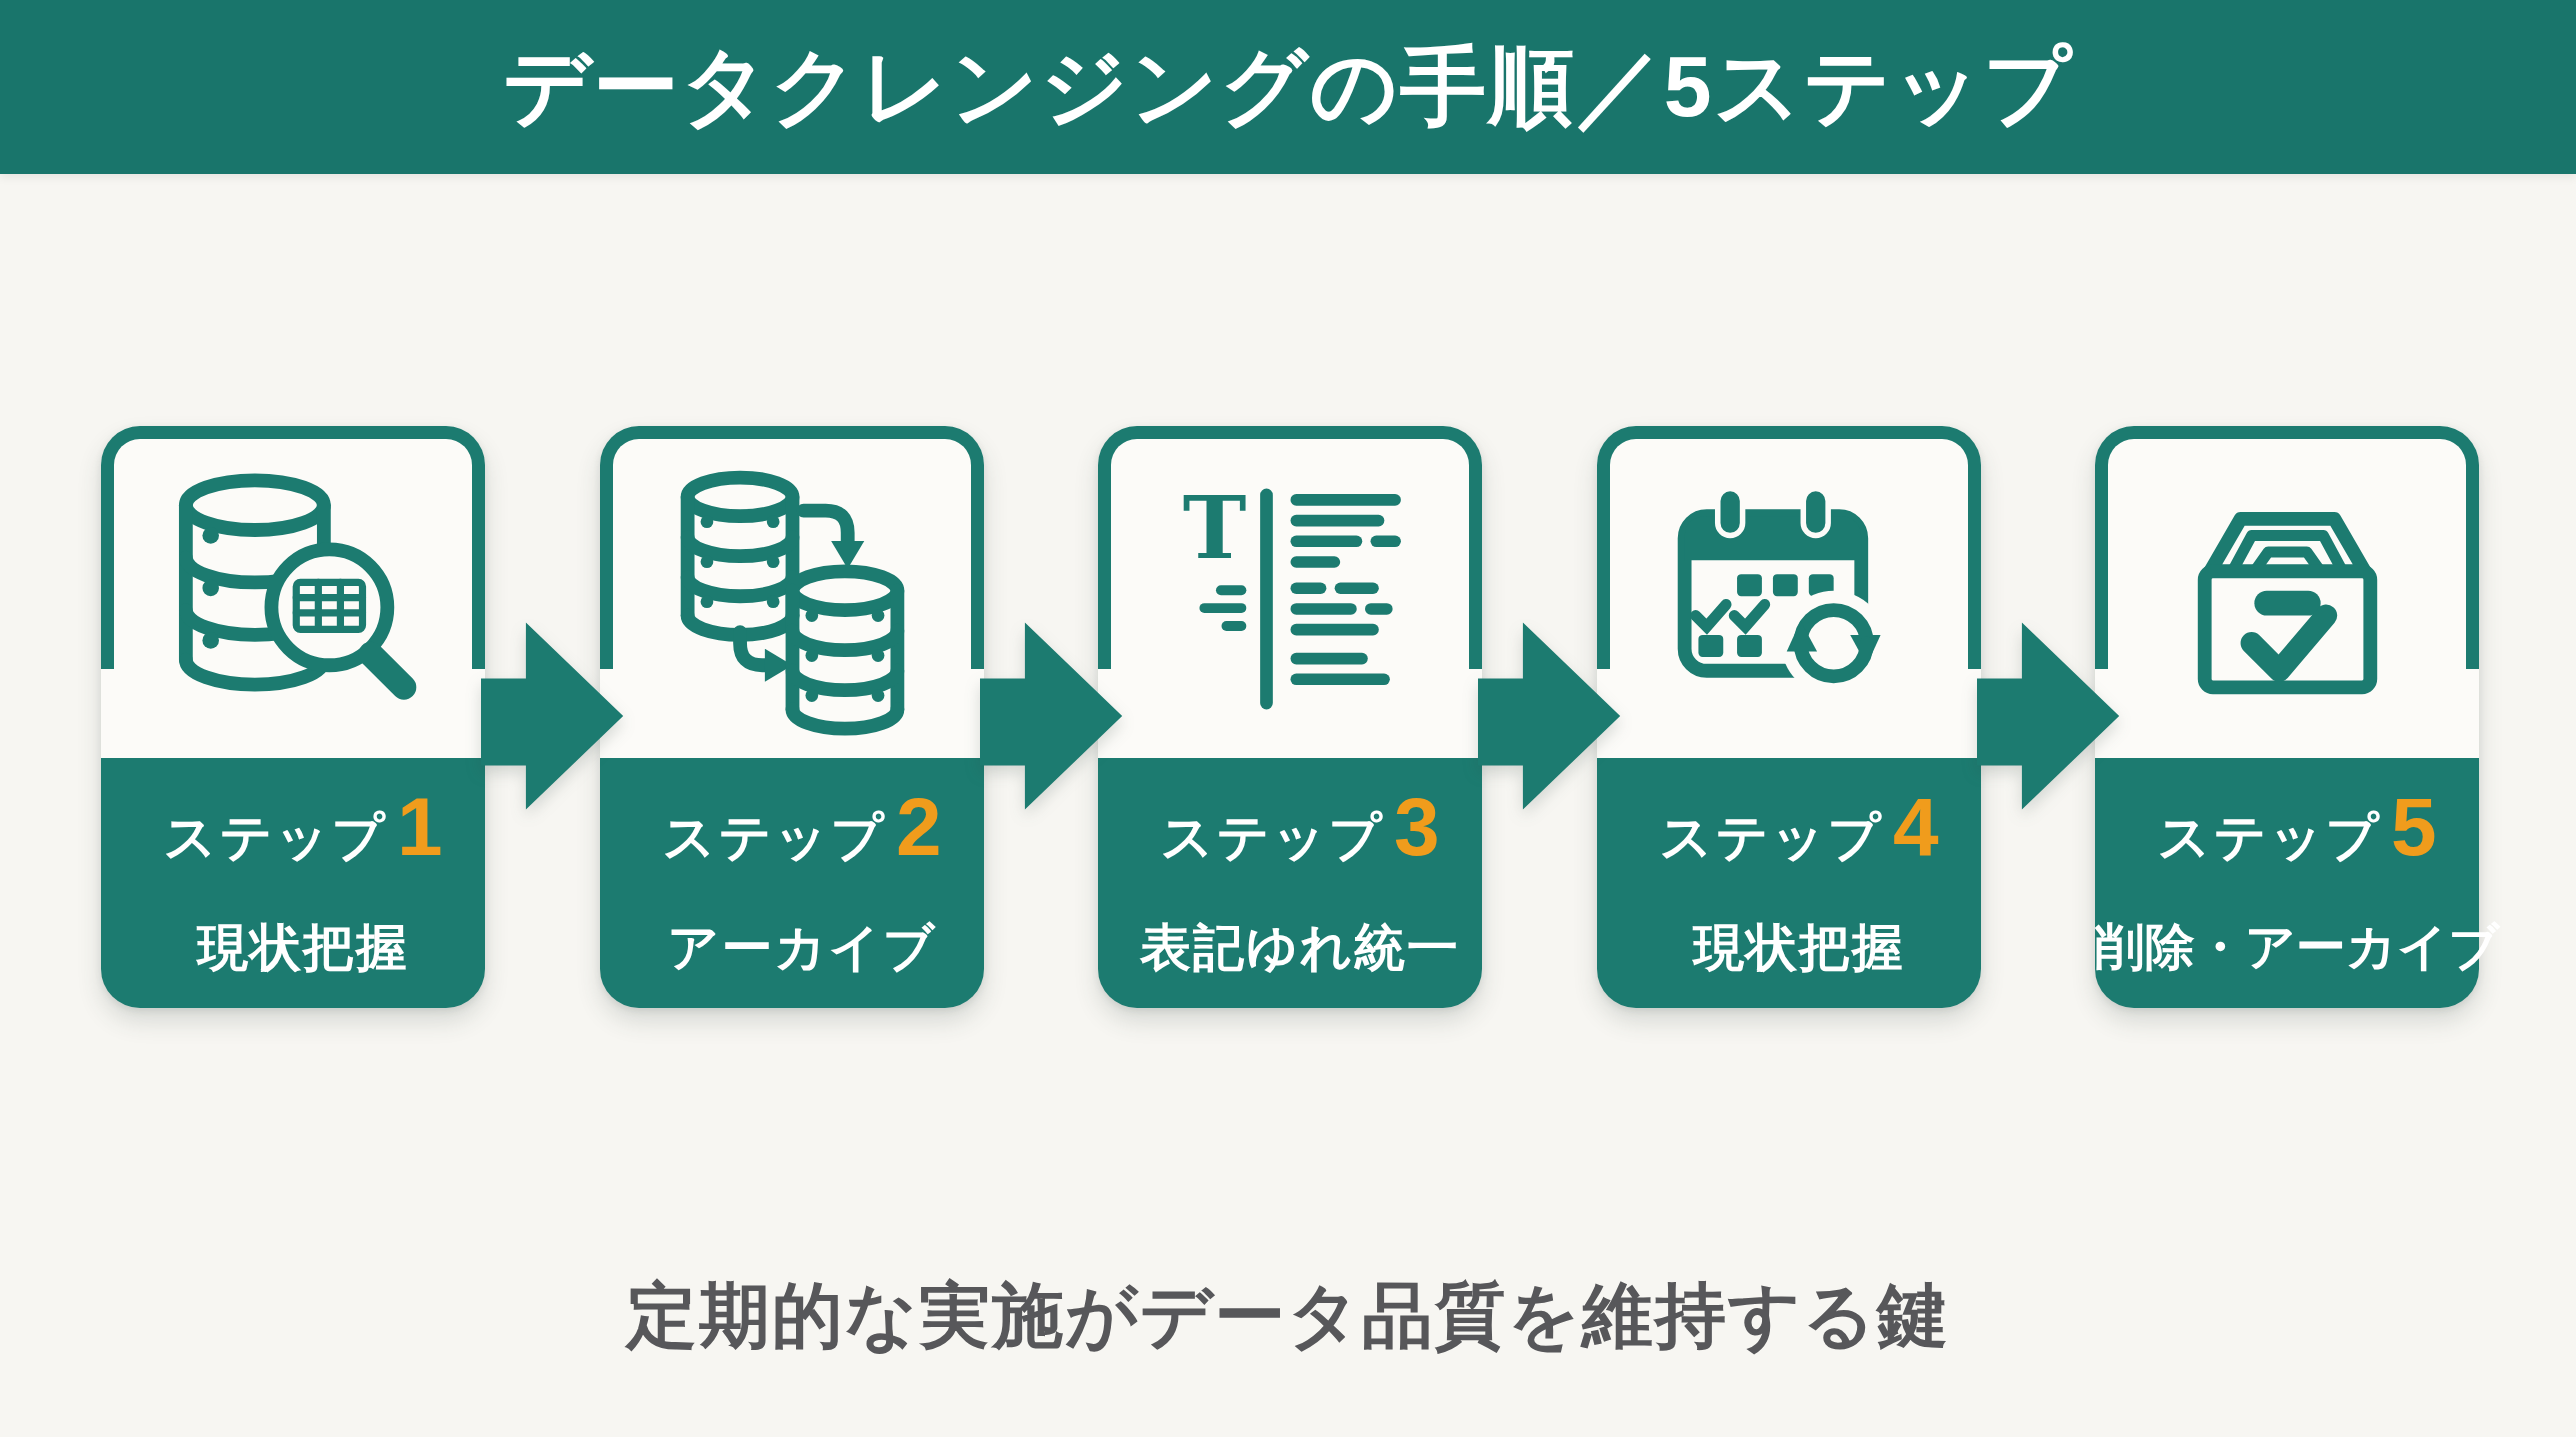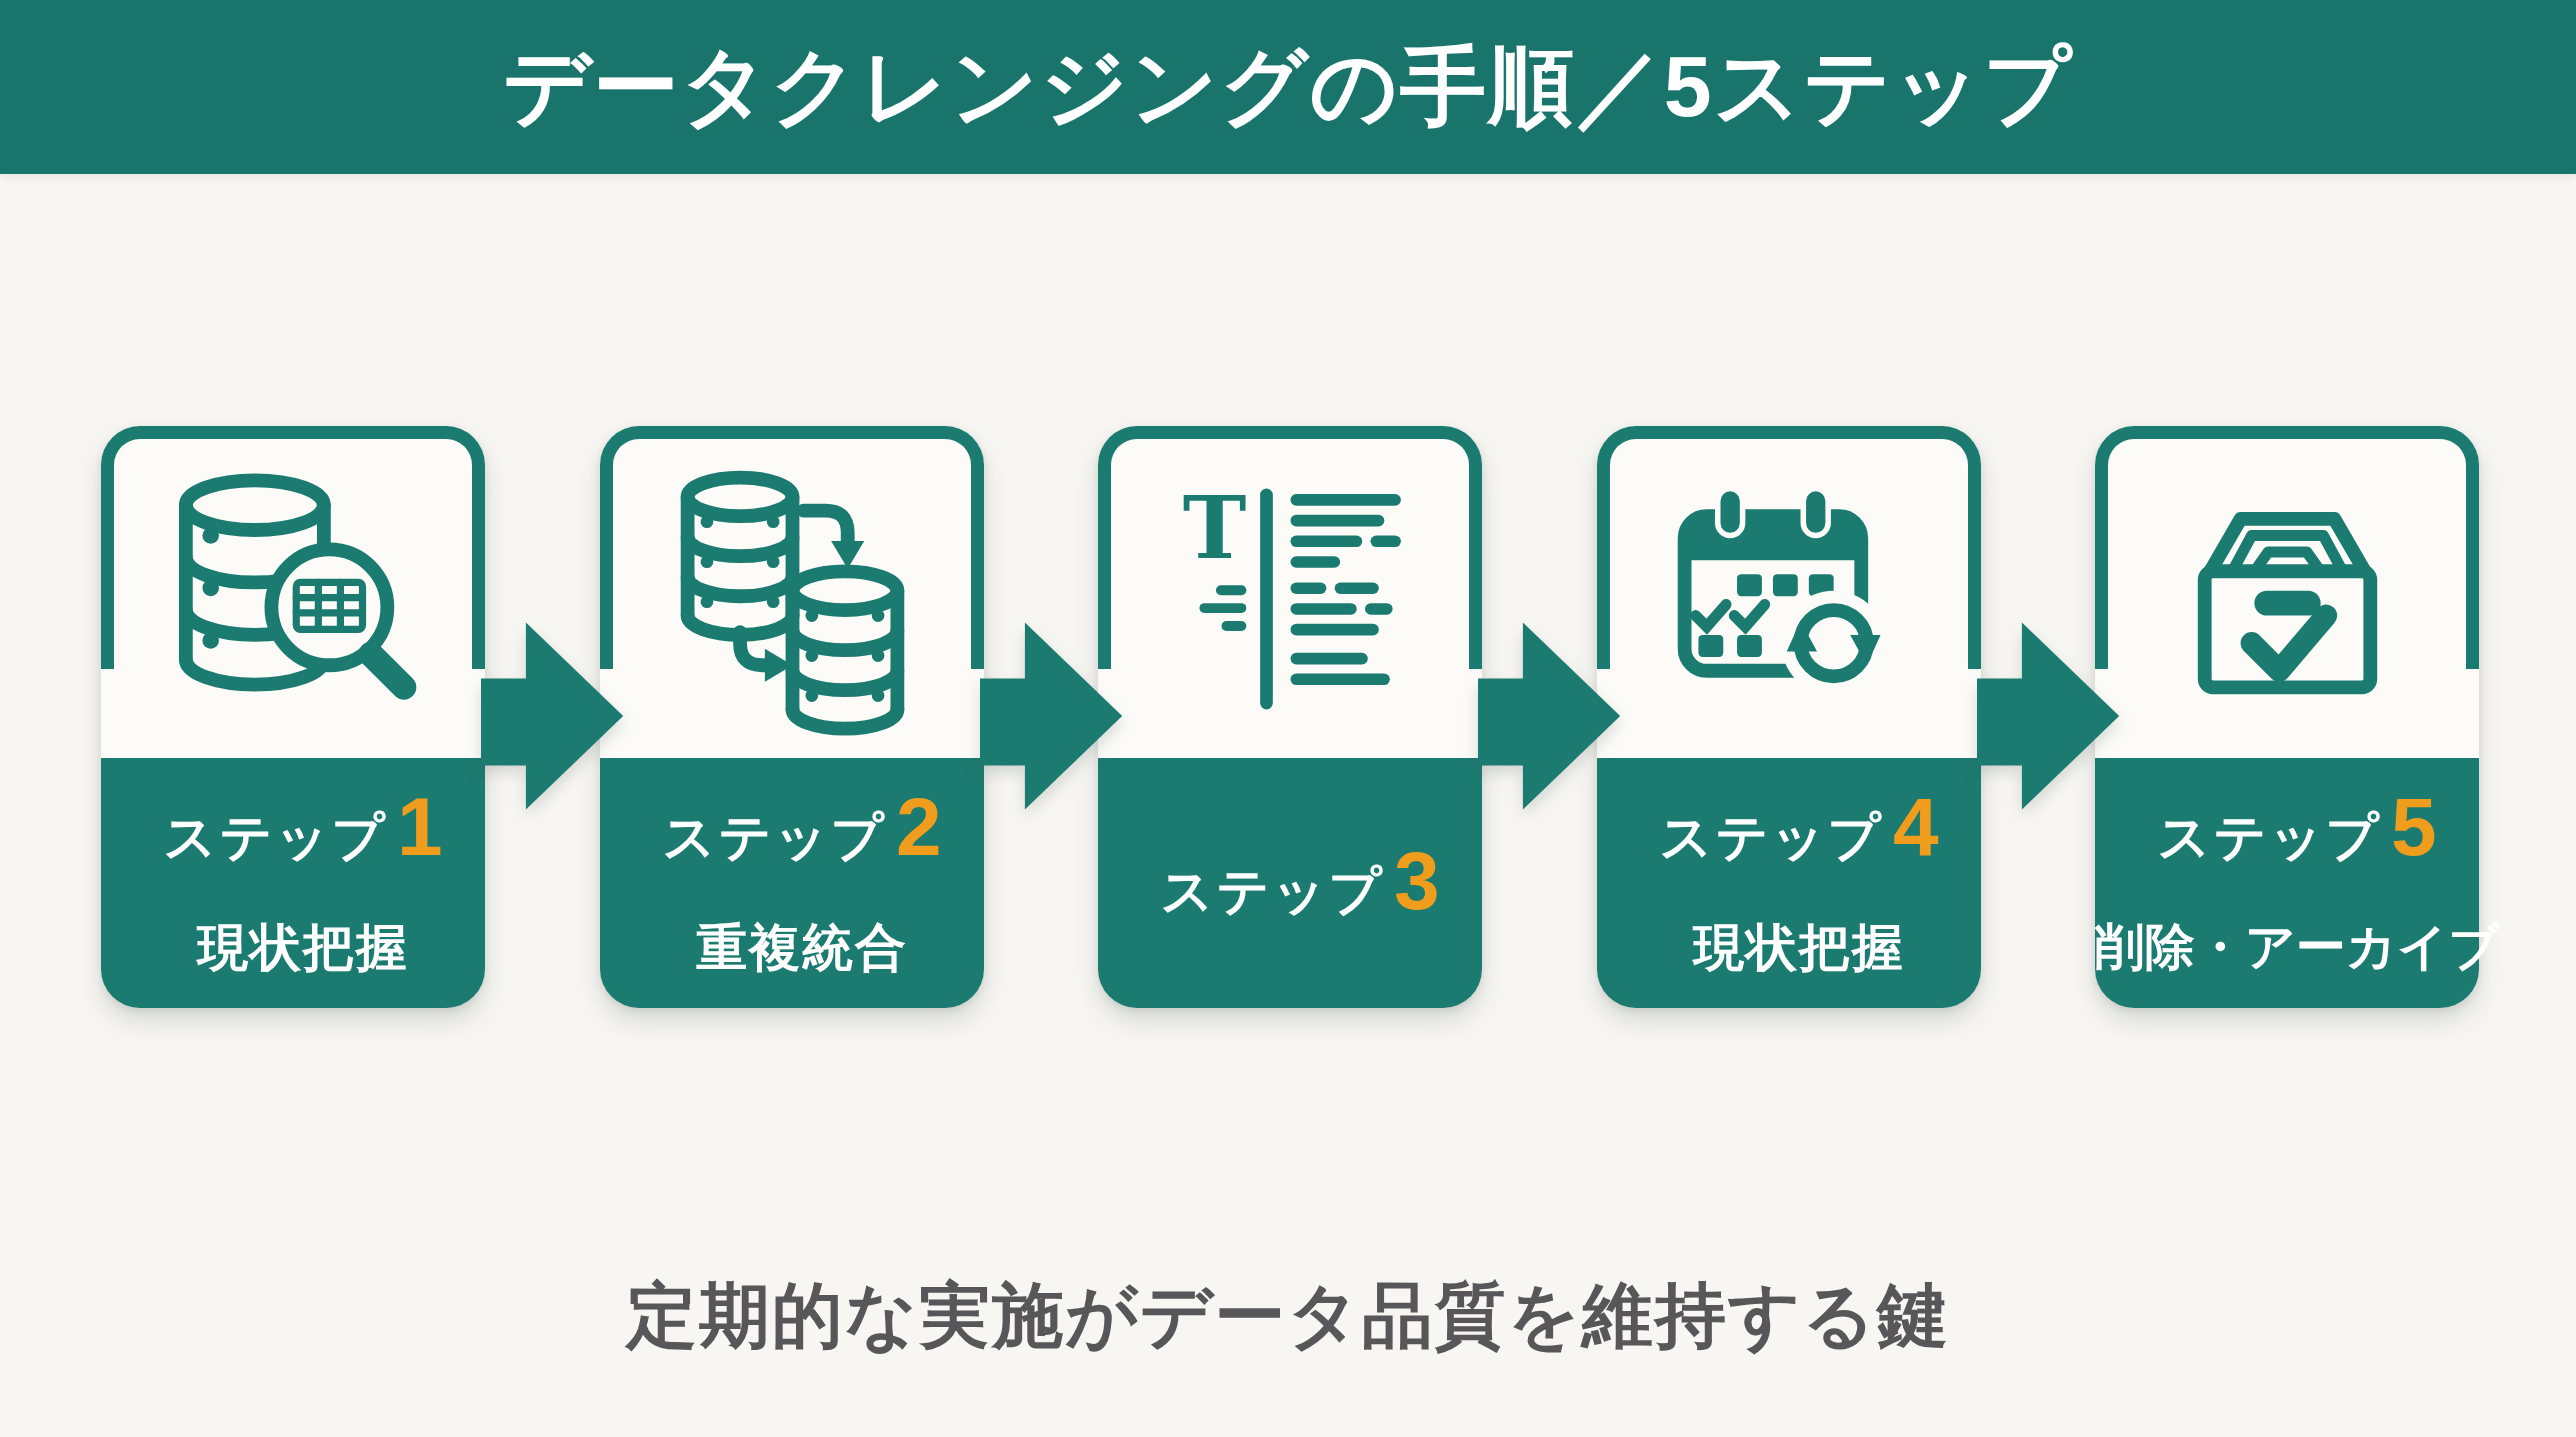--- a/index.html
+++ b/index.html
@@ -113,21 +113,21 @@
           <circle class="ink" cx="81" cy="70.5" r="2.3"></circle>
         <circle class="ink" cx="57" cy="85" r="2.3"></circle>
           <circle class="ink" cx="81" cy="85" r="2.3"></circle>
       </svg>
     </div>
     <div class="card-band">
       <div class="step-line">
         <span class="step-word">ステップ</span>
           <span class="step-num">2</span>
       </div>
-      <div class="step-name">重複統合</div>
+      <div class="step-name">アーカイブ</div>
     </div>
   </section>
 
   <section class="card" style="left:1098px">
     <div class="card-frame"></div>
     <div class="card-notch"></div>
     <div class="icon-area">
       <svg width="285" height="276" viewBox="0 0 100 100">
         <text x="11" y="35" font-family="DejaVu Serif, Liberation Serif, serif" font-size="31" font-weight="bold" fill="var(--teal)">T</text>
         <rect class="ink" x="39" y="10" width="4.6" height="80" rx="2.3"></rect>
@@ -146,20 +146,21 @@
         <rect class="ink" x="23" y="45" width="11" height="3.6" rx="1.8"></rect>
         <rect class="ink" x="17" y="51.5" width="17" height="3.6" rx="1.8"></rect>
         <rect class="ink" x="25" y="58" width="9" height="3.6" rx="1.8"></rect>
       </svg>
     </div>
     <div class="card-band">
       <div class="step-line">
         <span class="step-word">ステップ</span>
           <span class="step-num">3</span>
       </div>
+      <div class="step-name">表記ゆれ統一</div>
     </div>
   </section>
 
   <section class="card" style="left:1597px">
     <div class="card-frame"></div>
     <div class="card-notch"></div>
     <div class="icon-area">
       <svg width="285" height="276" viewBox="0 0 100 100">
         <rect class="line" x="12" y="20" width="64" height="56" rx="8"></rect>
         <path class="ink" d="M12,28 q0,-8 8,-8 h48 q8,0 8,8 v8 H12 Z"></path>

